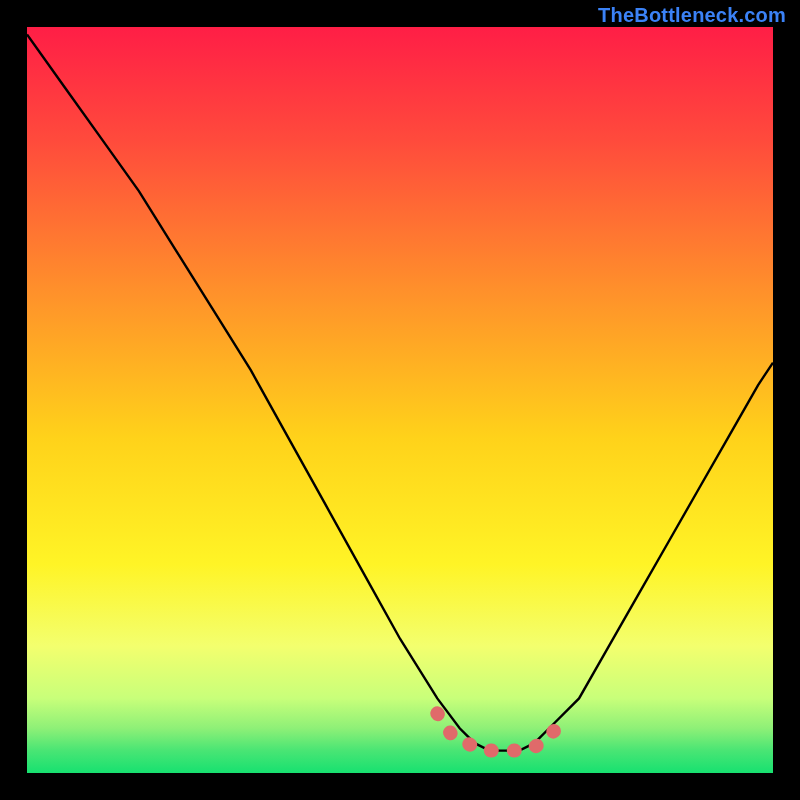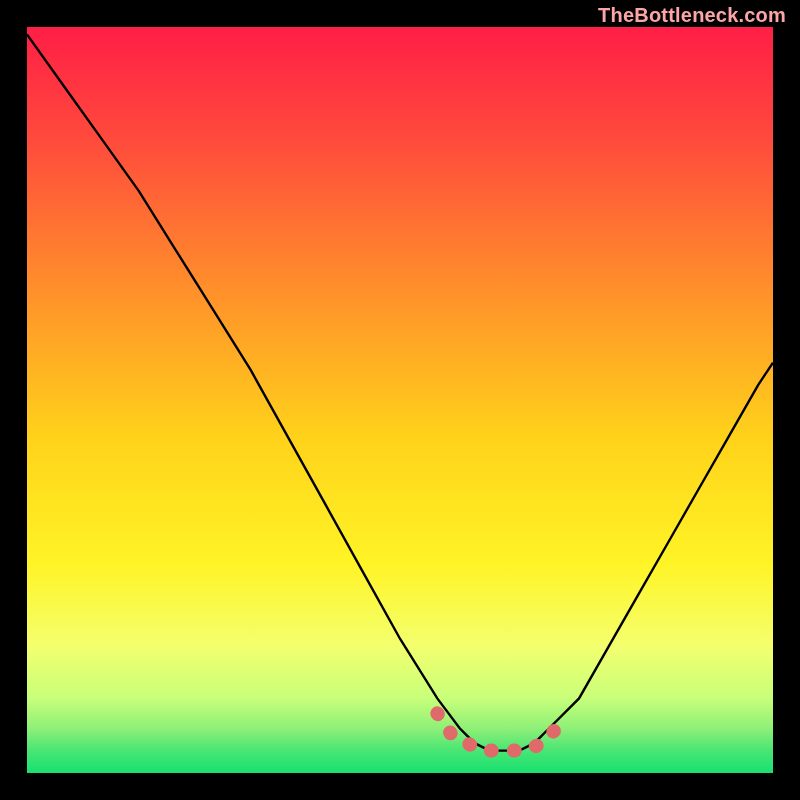--- a/index.html
+++ b/index.html
@@ -20,21 +20,21 @@
     position: absolute;
     left: 27px;
     top: 27px;
     width: 746px;
     height: 746px;
   }
   .watermark {
     position: absolute;
     top: 4px;
     right: 14px;
-    color: #fca5a5;
+    color: #3b82f6;
     font-size: 20px;
     font-weight: 600;
     letter-spacing: 0.2px;
   }
   .curve-svg {
     position: absolute;
     left: 27px;
     top: 27px;
     width: 746px;
     height: 746px;

